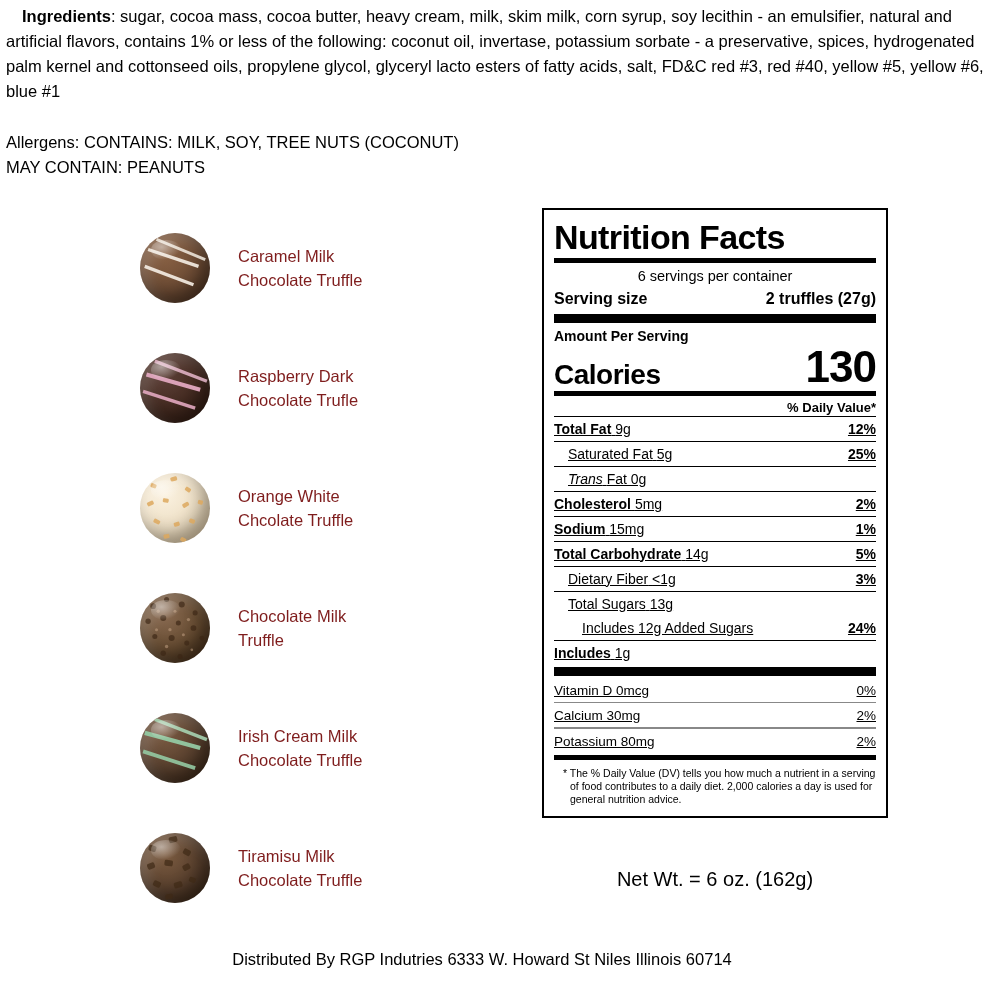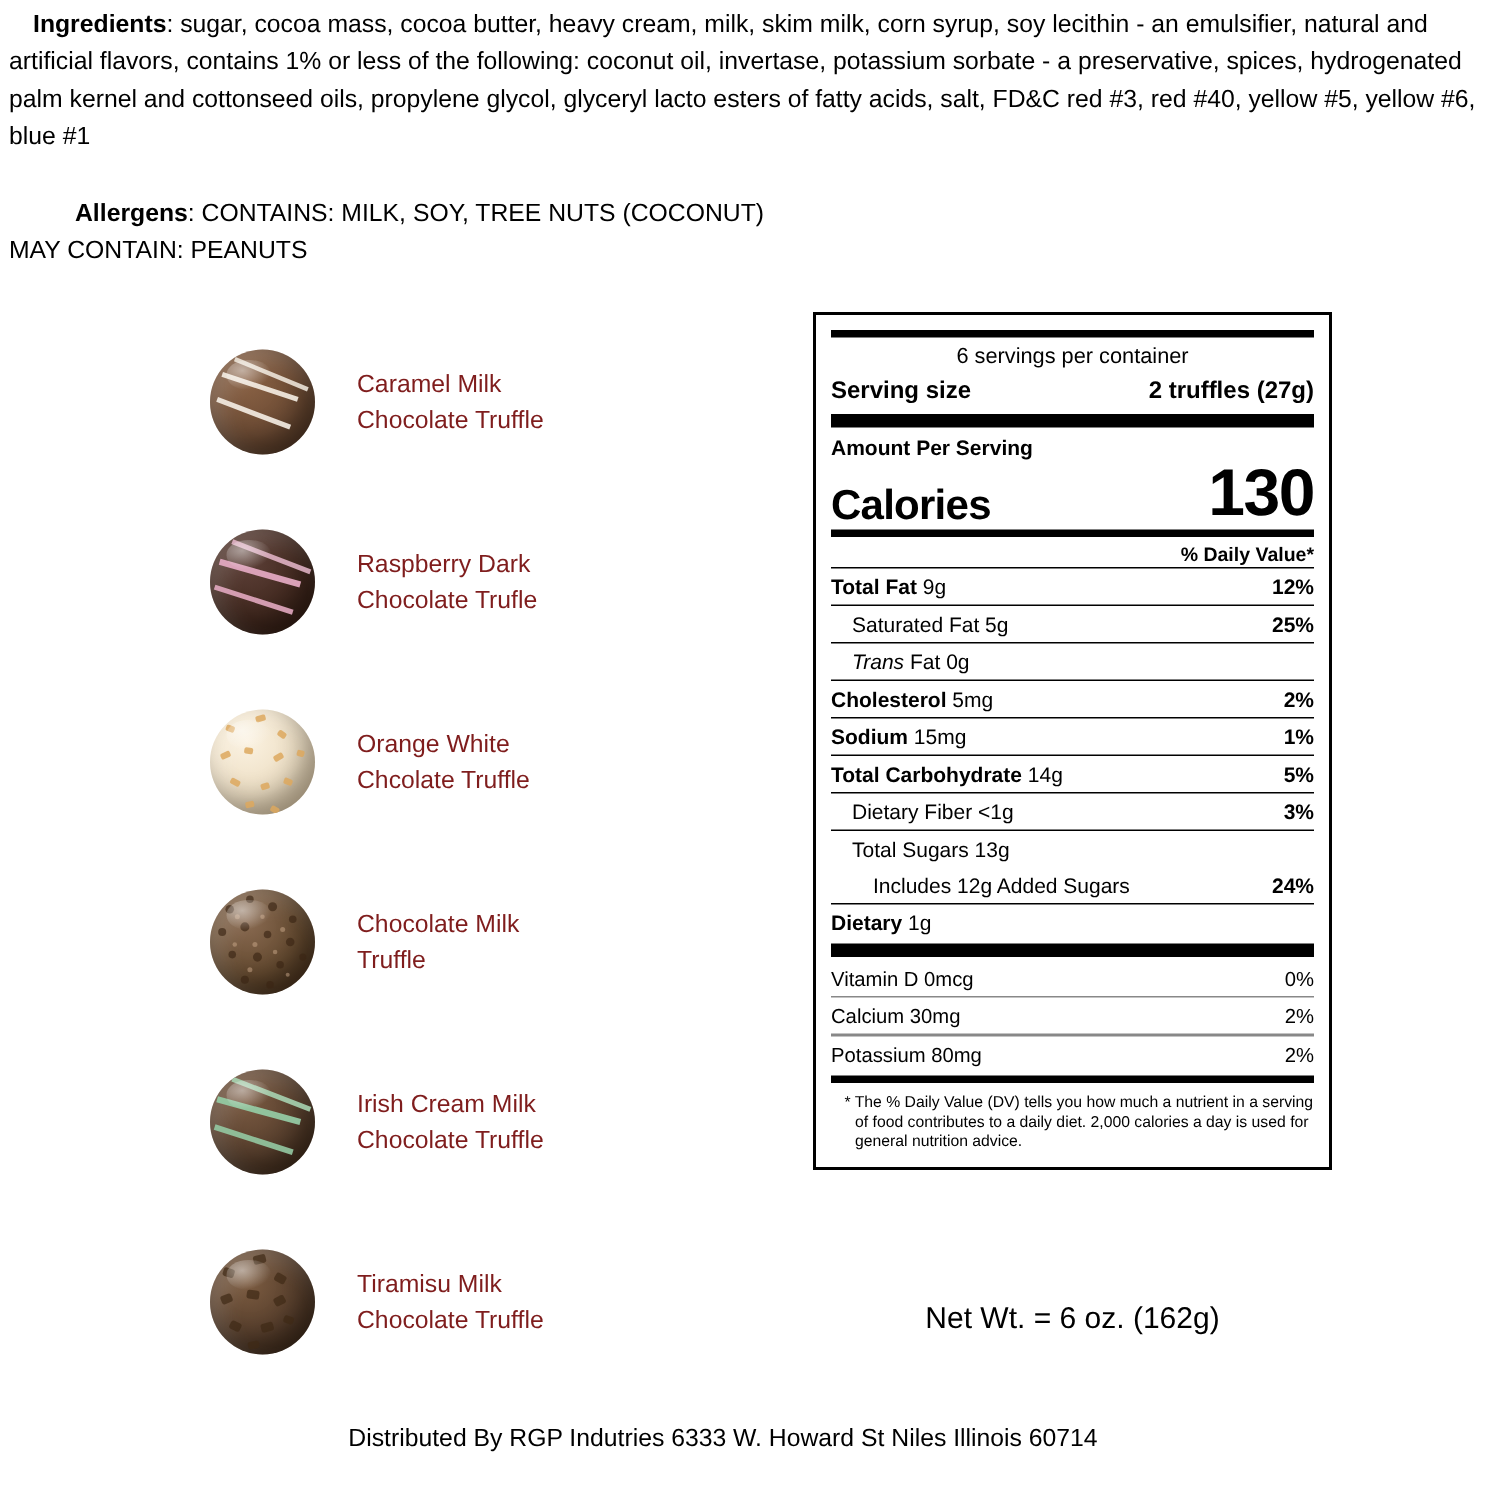--- a/index.html
+++ b/index.html
@@ -28,21 +28,21 @@
   .ingredients .lbl { font-weight: bold; margin-left: 16px; }
 
   .allergens {
     position: absolute;
     left: 6px;
     top: 130px;
     width: 700px;
     font-size: 16.5px;
     line-height: 25px;
   }
-  .allergens .lbl { font-weight: bold; margin-left: 44px; }
+  .allergens .lbl { font-weight: normal; }
 
   
   .truffles {
     position: absolute;
     left: 140px;
     top: 208px;
     width: 330px;
   }
   .truffle-row {
     display: flex;
@@ -129,20 +129,21 @@
     font-size: 13px;
     font-weight: bold;
     padding: 2px 0 1px 0;
   }
   .nrow {
     display: flex;
     justify-content: space-between;
     font-size: 14px;
     line-height: 19px;
     padding: 2.5px 0;
+    text-decoration: underline;
   }
   .nrow .b { font-weight: bold; }
   .nrow .i { font-style: italic; }
   .ind1 { padding-left: 14px; }
   .ind2 { padding-left: 28px; }
   .vit { font-size: 13.5px; }
   .footnote {
     font-size: 10.5px;
     line-height: 13px;
     padding-top: 5px;
@@ -313,20 +314,21 @@
     </div>
     <div class="truffle-label">
       <div>Tiramisu Milk</div>
       <div>Chocolate Truffle</div>
     </div>
   </div>
 
 </div>
 
 <div class="nfp">
+  <div class="title">Nutrition Facts</div>
   <div class="rule-med"></div>
   <div class="servings">6 servings per container</div>
   <div class="serving-size">
     <span>Serving size</span>
     <span>2 truffles (27g)</span>
   </div>
   <div class="rule-thick"></div>
   <div class="aps">Amount Per Serving</div>
   <div class="cal-row">
     <span class="cal-label">Calories</span>
@@ -391,21 +393,21 @@
     <span class="b"></span>
   </div>
 
   <div class="nrow ind2">
     <span><span>Includes 12g Added Sugars</span></span>
     <span class="b">24%</span>
   </div>
   <div class="rule-thin"></div>
 
   <div class="nrow">
-    <span><span class="b">Dietary</span>
+    <span><span class="b">Includes</span>
       <span>1g</span></span>
     <span class="b"></span>
   </div>
   <div class="rule-thick"></div>
 
   <div class="nrow vit">
     <span>Vitamin D 0mcg</span>
     <span>0%</span>
   </div>
   <div class="rule-hair"></div>

